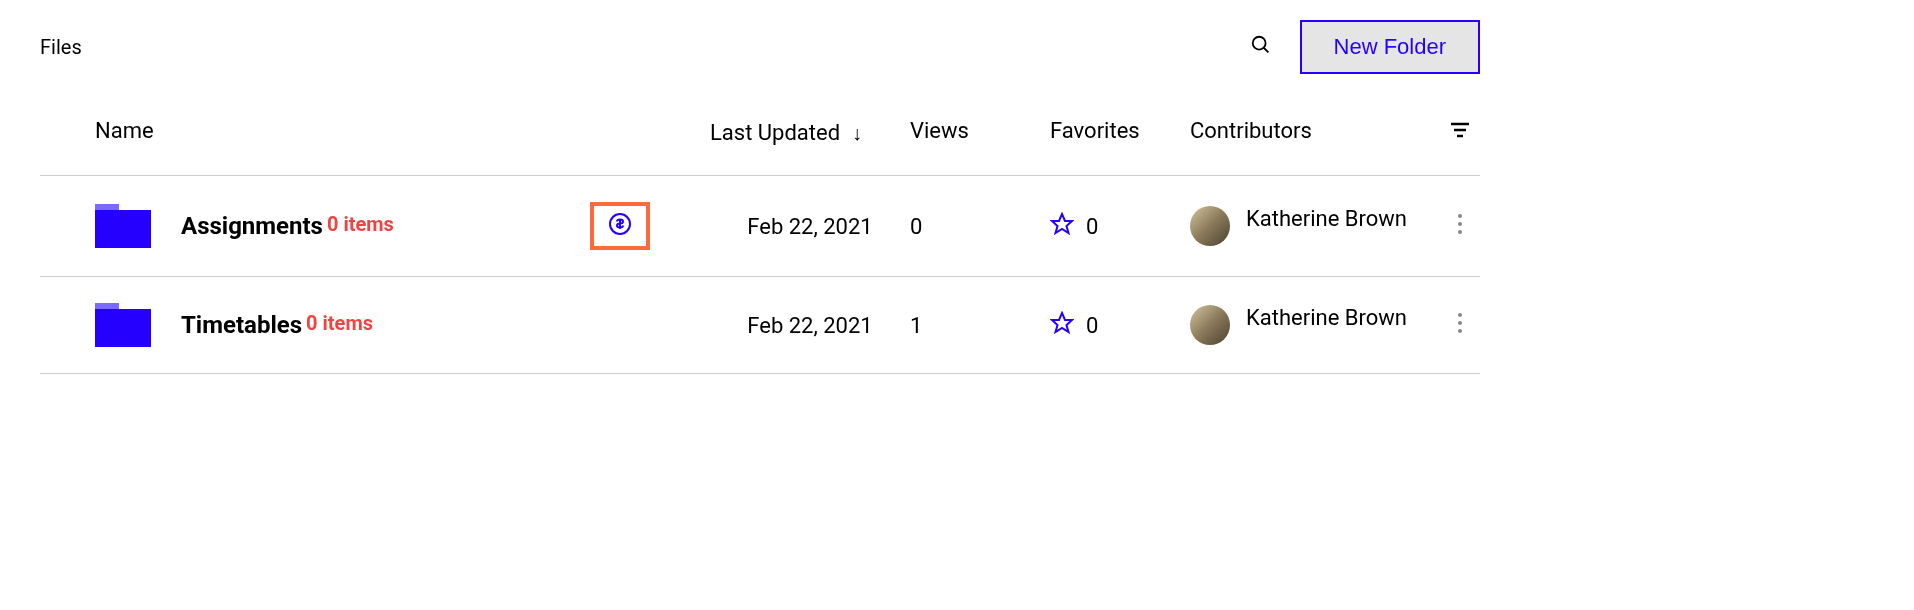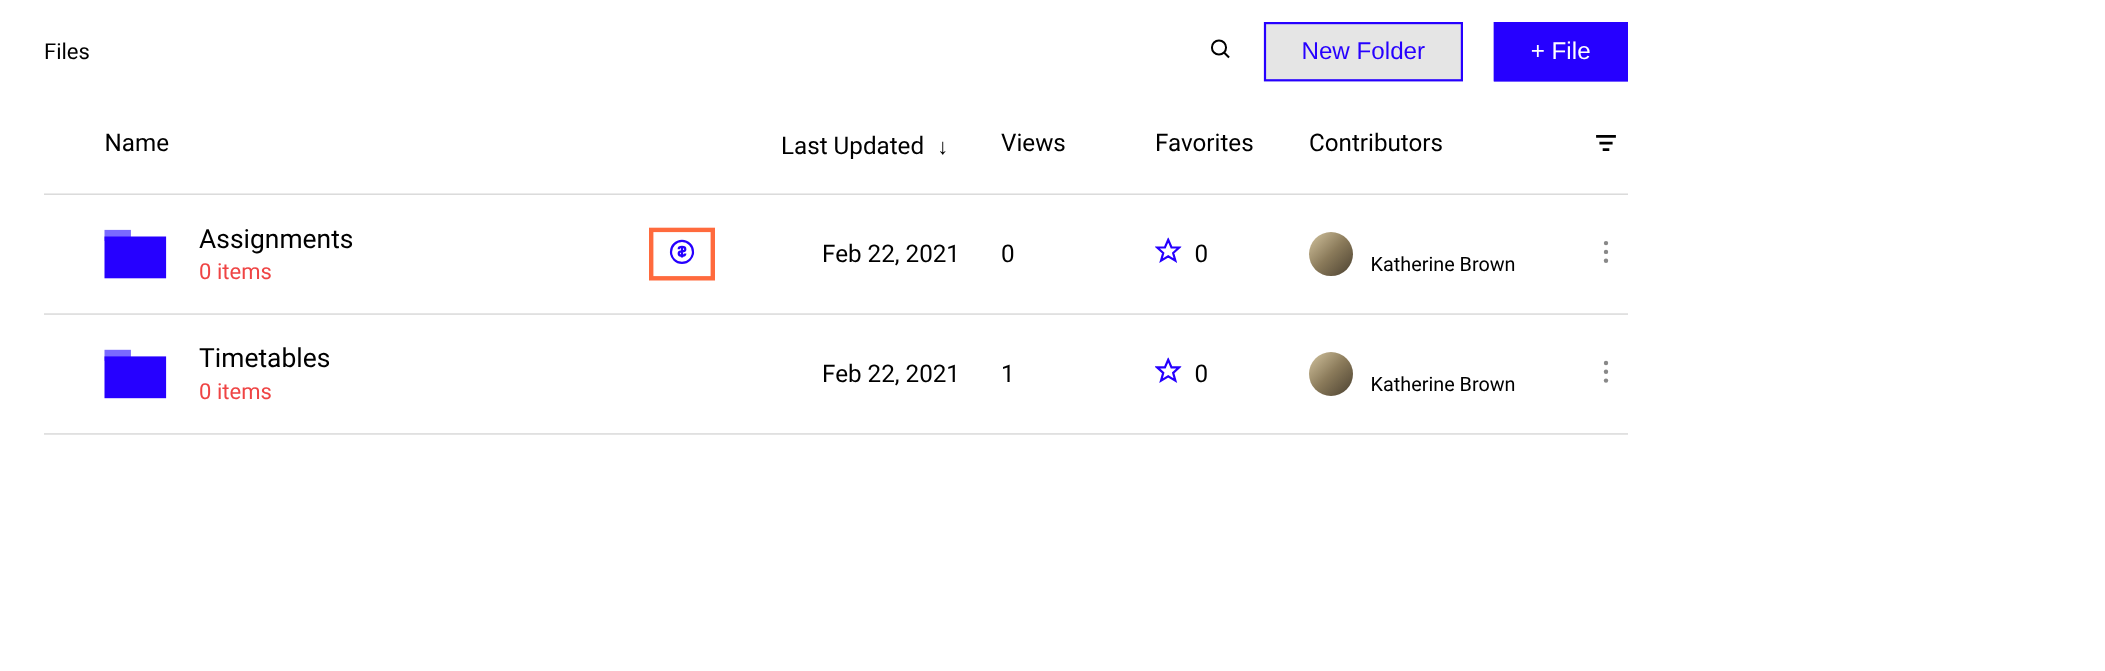--- a/index.html
+++ b/index.html
@@ -80,36 +80,36 @@
     width: 56px; height: 44px; position: relative;
   }
   .folder-icon .tab {
     position: absolute; top: 0; left: 0; width: 24px; height: 10px;
     background: #7a6aff;
   }
   .folder-icon .body {
     position: absolute; top: 6px; left: 0; width: 56px; height: 38px;
     background: #2600ff;
   }
-  .name-block { display: flex; flex-direction: column; gap: 4px; }
+  .name-block { display: flex; flex-direction: row; gap: 4px; font-weight: bold; }
   .folder-name { font-size: 24px; color: #000; }
   .item-count { font-size: 20px; color: #ef4444; }
   .price-badge {
     border: 4px solid #ff6a3d;
     display: inline-flex;
     padding: 6px 14px;
     margin-left: auto;
     margin-right: 60px;
   }
   .price-badge svg { width: 24px; height: 24px; stroke: #2600ff; fill: none; stroke-width: 2; }
   .col-updated-val { width: 200px; font-size: 22px; text-align: center; }
   .col-views-val { width: 140px; font-size: 22px; }
   .col-fav-val { width: 140px; font-size: 22px; display:flex; align-items:center; gap:12px; }
   .star-icon svg { width: 24px; height: 24px; stroke: #2600ff; fill: none; stroke-width: 2; }
-  .col-contrib-val { width: 250px; display:flex; align-items:flex-end; gap:16px; font-size: 18px; }
+  .col-contrib-val { width: 250px; display:flex; align-items:flex-start; gap:16px; font-size: 22px; }
   .avatar {
     width: 40px; height: 40px; border-radius: 50%;
     background: linear-gradient(135deg, #d4c5a0 0%, #8a7a5a 50%, #4a4030 100%);
   }
   .row-menu { width: 40px; display:flex; justify-content:center; }
   .dots-icon svg { width: 6px; height: 24px; fill: #888; }
 </style>
 </head>
 <body>
 
@@ -117,21 +117,20 @@
   <div class="header">
     <div class="title">Files</div>
     <div class="header-actions">
       <span class="search-icon">
         <svg viewBox="0 0 24 24">
             <circle cx="10" cy="10" r="7"></circle>
             <line x1="20" y1="20" x2="15" y2="15"></line>
           </svg>
       </span>
       <button class="btn btn-outline">New Folder</button>
-      <button class="btn btn-solid">+ File</button>
     </div>
   </div>
 
   <div class="table-header">
     <div class="col-name">Name</div>
     <div class="col-updated">
       <span>Last Updated</span>
       <span class="sort-arrow">↓</span>
     </div>
     <div class="col-views">Views</div>

